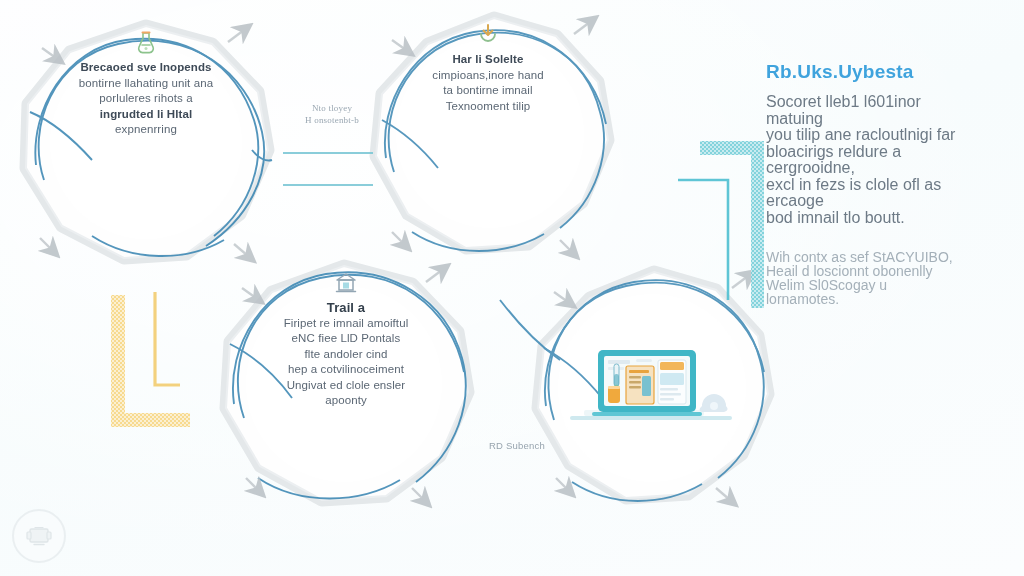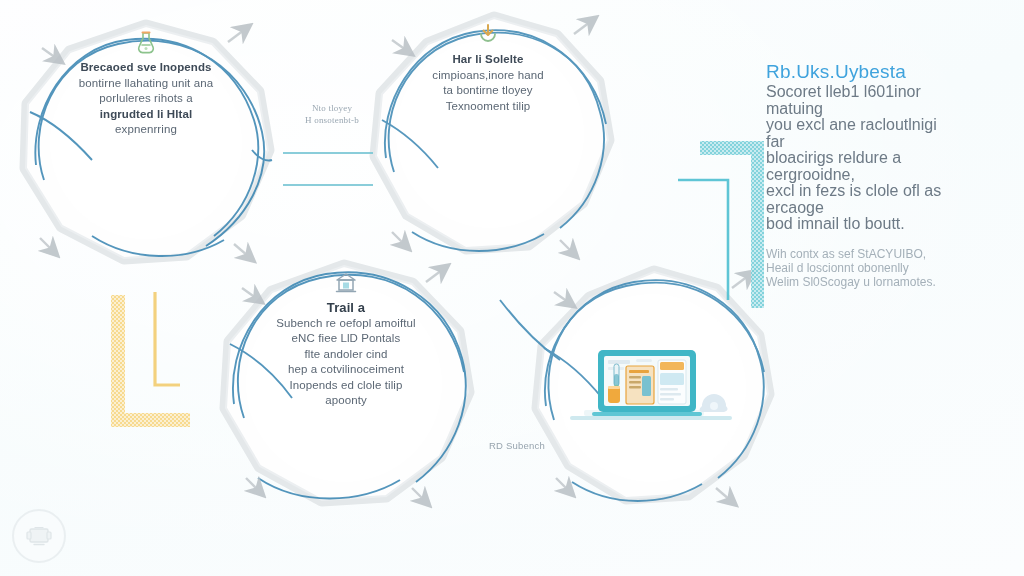--- a/index.html
+++ b/index.html
@@ -37,24 +37,24 @@
   .conn-label{position:absolute;font-size:9px;line-height:12px;color:#9aa7b2;
      text-align:center;filter:blur(.4px);letter-spacing:.2px;}
   #clabel{left:276px;top:102px;width:112px;font-family:Liberation Serif, serif;}
 
   .mini-label{position:absolute;font-size:9.5px;color:#97a4ae;filter:blur(.4px);
      letter-spacing:.2px;padding-left:48px;}
   #mlabel{left:441px;top:440px;}
 
   
   #panel{position:absolute;left:766px;top:60px;width:192px;}
-  #panel .ttl{font-size:19px;font-weight:normal;color:#3fa3dd;letter-spacing:.2px;
-     line-height:24px;filter:blur(.3px);}
+  #panel .ttl{font-size:19px;font-weight:bold;color:#3fa3dd;letter-spacing:.2px;
+     line-height:24px;filter:blur(.3px);margin-bottom:10px;}
   #panel .p  {font-size:16px;line-height:16.5px;color:#6d7a86;filter:blur(.4px);}
-  #panel .p2 {margin-top:14px;font-size:12px;line-height:14px;color:#a4b0b9;filter:blur(.45px);}
+  #panel .p2 {margin-top:24px;font-size:14px;line-height:14px;color:#a4b0b9;filter:blur(.45px);}
 
   
   #badge{position:absolute;left:12px;top:509px;width:50px;height:50px;
     border-radius:50%;border:2px solid #dfe5e8;background:#fafcfd;
     display:flex;align-items:center;justify-content:center;opacity:.55;}
 
   
   #laptop{position:absolute;left:566px;top:330px;width:170px;height:110px;}
 </style>
 </head>
@@ -208,41 +208,41 @@
     <span class="ico">
       <svg width="22" height="24" viewBox="0 0 22 24" filter="url(#soft)">
         <path d="M11,3 v9" stroke="#d9a84f" stroke-width="2" stroke-linecap="round"></path>
         <path d="M6.5,8.5 L11,13 L15.5,8.5" fill="none" stroke="#d9a84f" stroke-width="2" stroke-linecap="round" stroke-linejoin="round"></path>
         <path d="M4,12 a7,7 0 0 0 14,0" fill="none" stroke="#8fc08f" stroke-width="1.8" stroke-linecap="round"></path>
       </svg>
     </span>
     <div class="body">
       <span class="ln b">Har li Solelte</span>
       <span class="ln">cimpioans,inore hand</span>
-      <span class="ln">ta bontirne tloyey</span>
+      <span class="ln">ta bontirne imnail</span>
       <span class="ln">Texnooment tilip</span>
     </div>
   </div>
 
   <div class="node" id="n3">
     <span class="ico">
       <svg width="24" height="22" viewBox="0 0 24 22" filter="url(#soft)">
         <path d="M3,8 L12,2 L21,8 Z" fill="none" stroke="#93a6b4" stroke-width="1.5" stroke-linejoin="round"></path>
         <rect x="5" y="8" width="14" height="10" fill="none" stroke="#93a6b4" stroke-width="1.5"></rect>
         <rect x="9" y="10.5" width="6" height="6" fill="#5fc0cf" opacity=".55"></rect>
         <path d="M2.5,19.5 h19" stroke="#93a6b4" stroke-width="1.5" stroke-linecap="round"></path>
       </svg>
     </span>
     <div class="body">
       <span class="ln h">Trail a</span>
-      <span class="ln">Subench re oefopl amoiftul</span>
+      <span class="ln">Firipet re imnail amoiftul</span>
       <span class="ln">eNC fiee LlD Pontals</span>
       <span class="ln">flte andoler cind</span>
       <span class="ln">hep a cotvilinoceiment</span>
-      <span class="ln">Inopends ed clole tilip</span>
+      <span class="ln">Ungivat ed clole ensler</span>
       <span class="ln">apoonty</span>
     </div>
   </div>
 
   <div id="laptop">
     <svg width="170" height="110" viewBox="0 0 170 110" filter="url(#soft)">
 
       <rect x="4" y="86" width="162" height="4" rx="2" fill="#cfe9ef"></rect>
       <rect x="18" y="80" width="120" height="6" rx="2" fill="#eef6f8"></rect>
 
@@ -286,21 +286,21 @@
     <span>Nto tloyey</span><br>
     <span>H onsotenbt-b</span>
   </div>
 
   <div class="mini-label" id="mlabel">RD Subench</div>
 
   <div id="panel">
     <div class="ttl">Rb.Uks.Uybesta</div>
     <div class="p">
       <span>Socoret lleb1 l601inor matuing</span><br>
-      <span>you excl ane racloutlnigi far</span><br>
+      <span>you tilip ane racloutlnigi far</span><br>
       <span>bloacirigs reldure a cergrooidne,</span><br>
       <span>excl in fezs is clole ofl as ercaoge</span><br>
       <span>bod imnail tlo boutt.</span>
     </div>
     <div class="p2">
       <span>Wih contx as sef StACYUIBO,</span><br>
       <span>Heail d loscionnt obonenlly</span><br>
       <span>Welim Sl0Scogay u lornamotes.</span>
     </div>
   </div>

